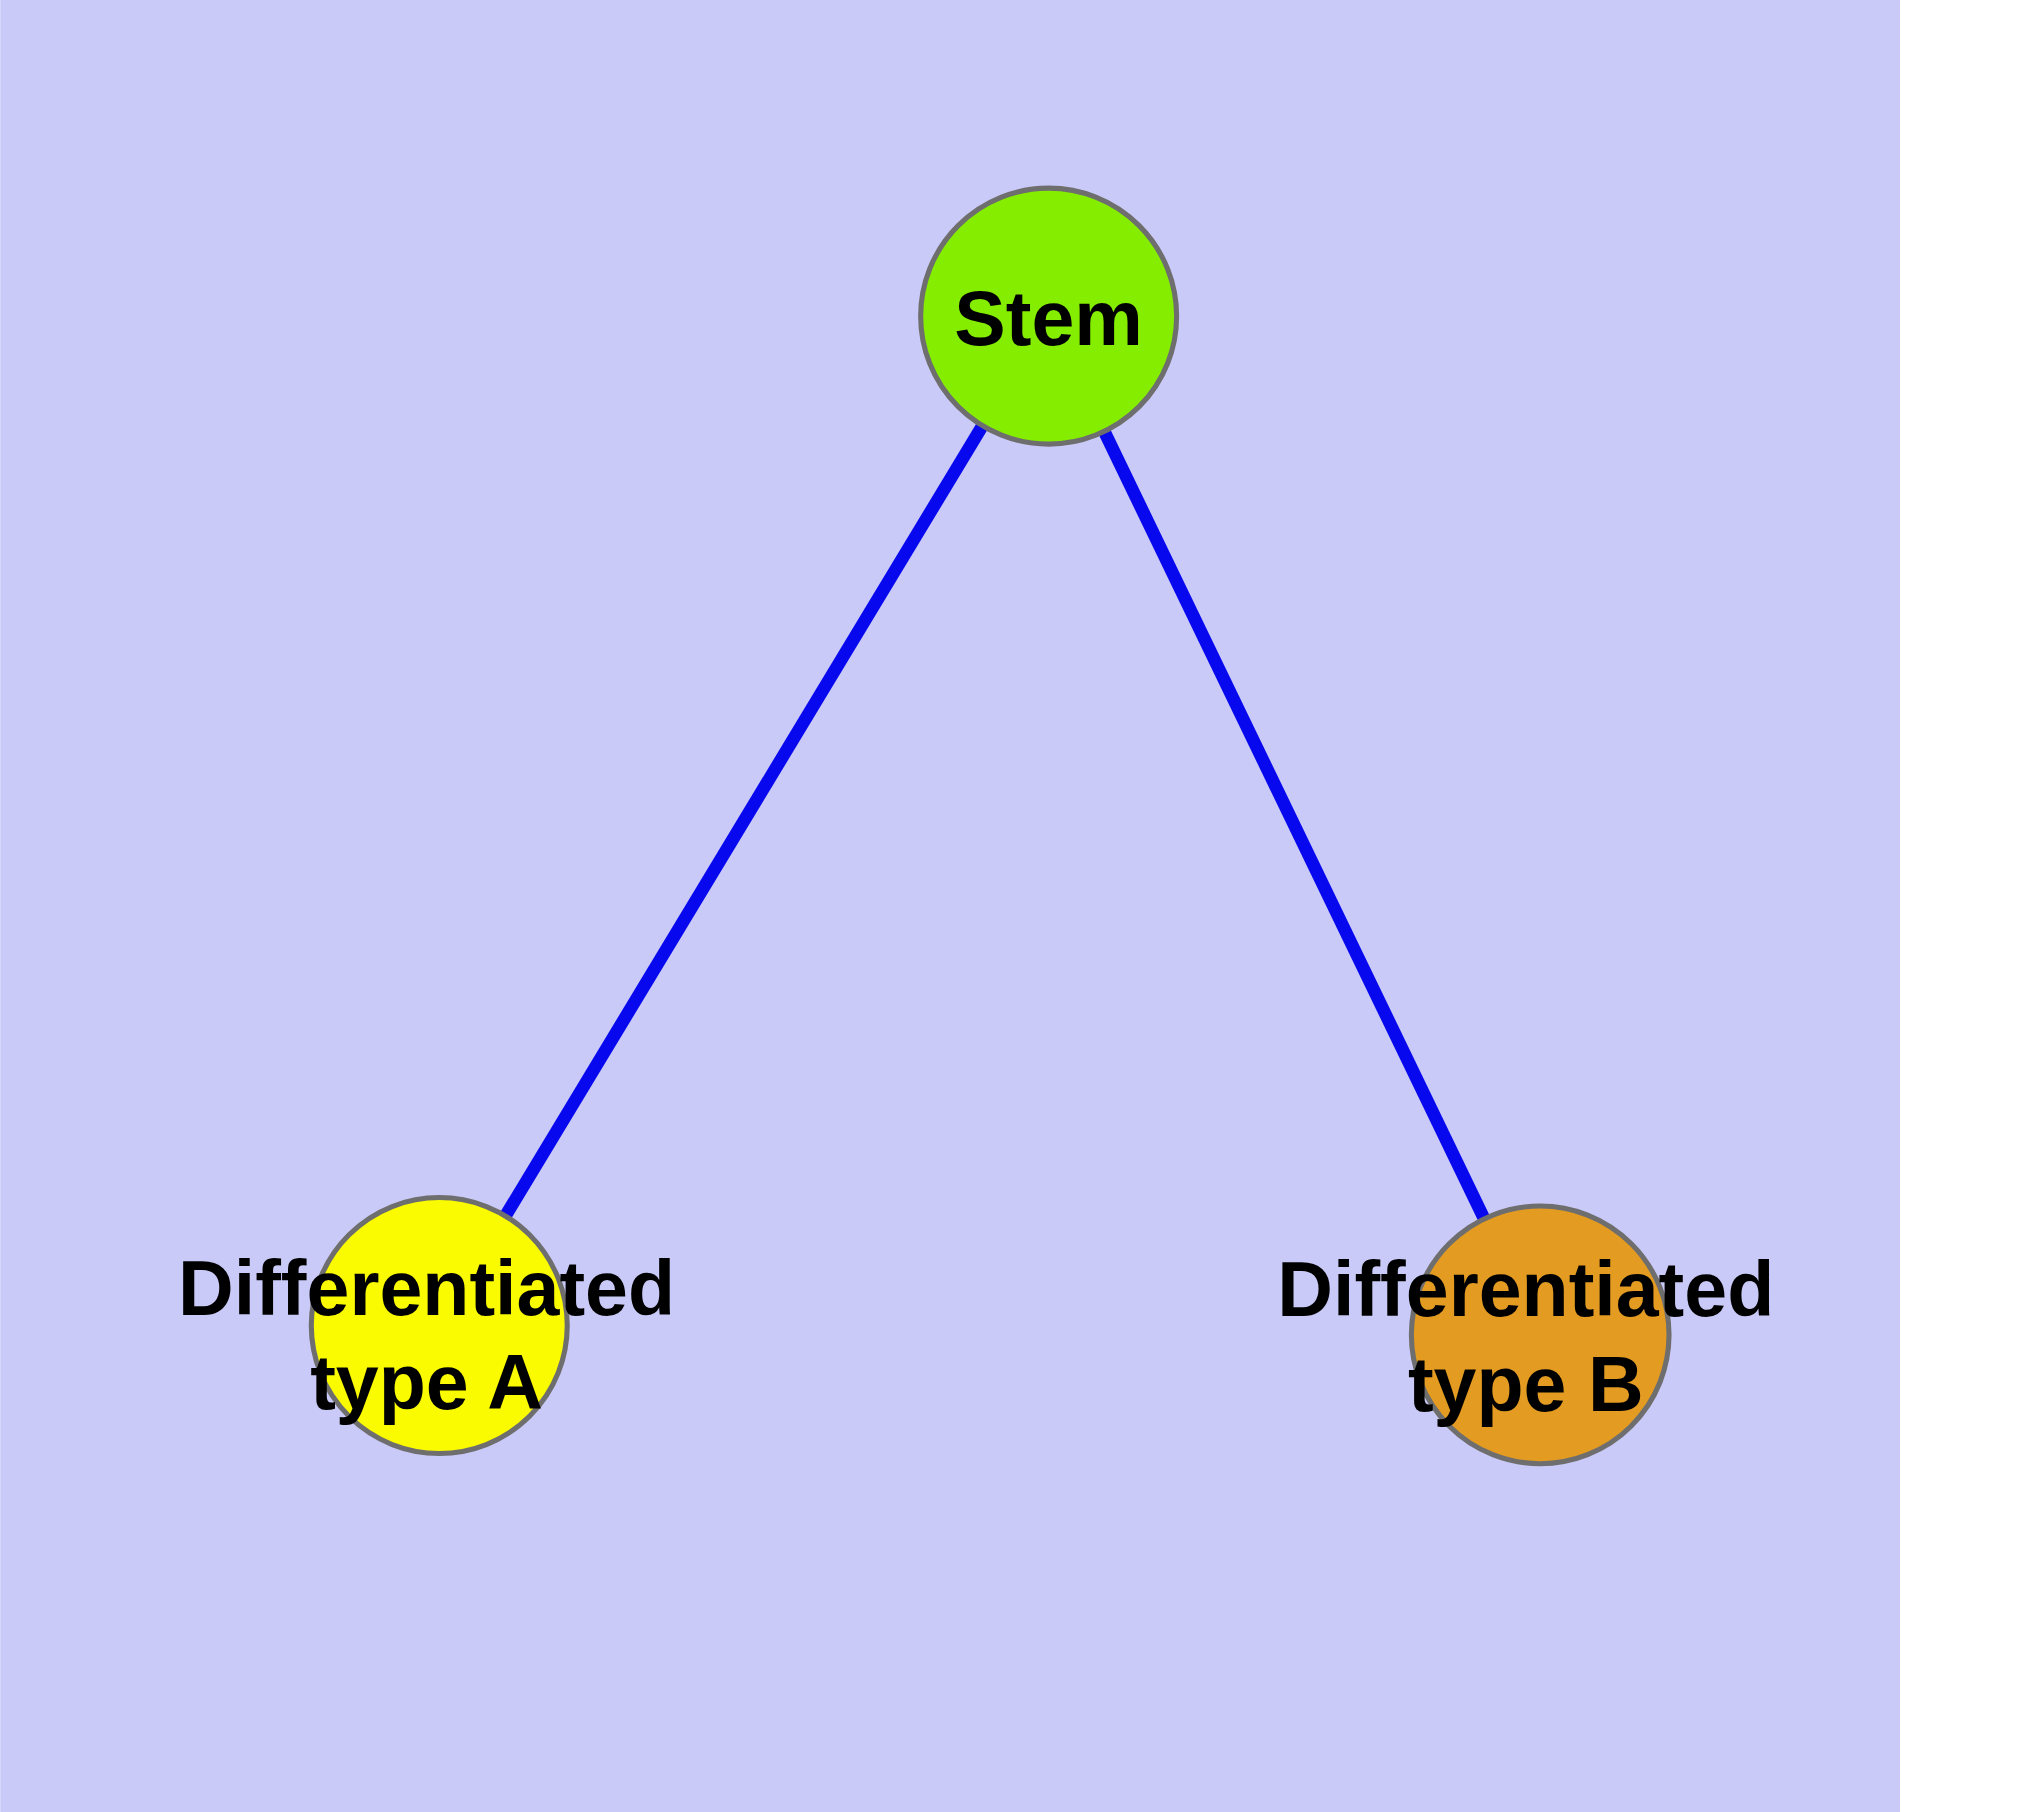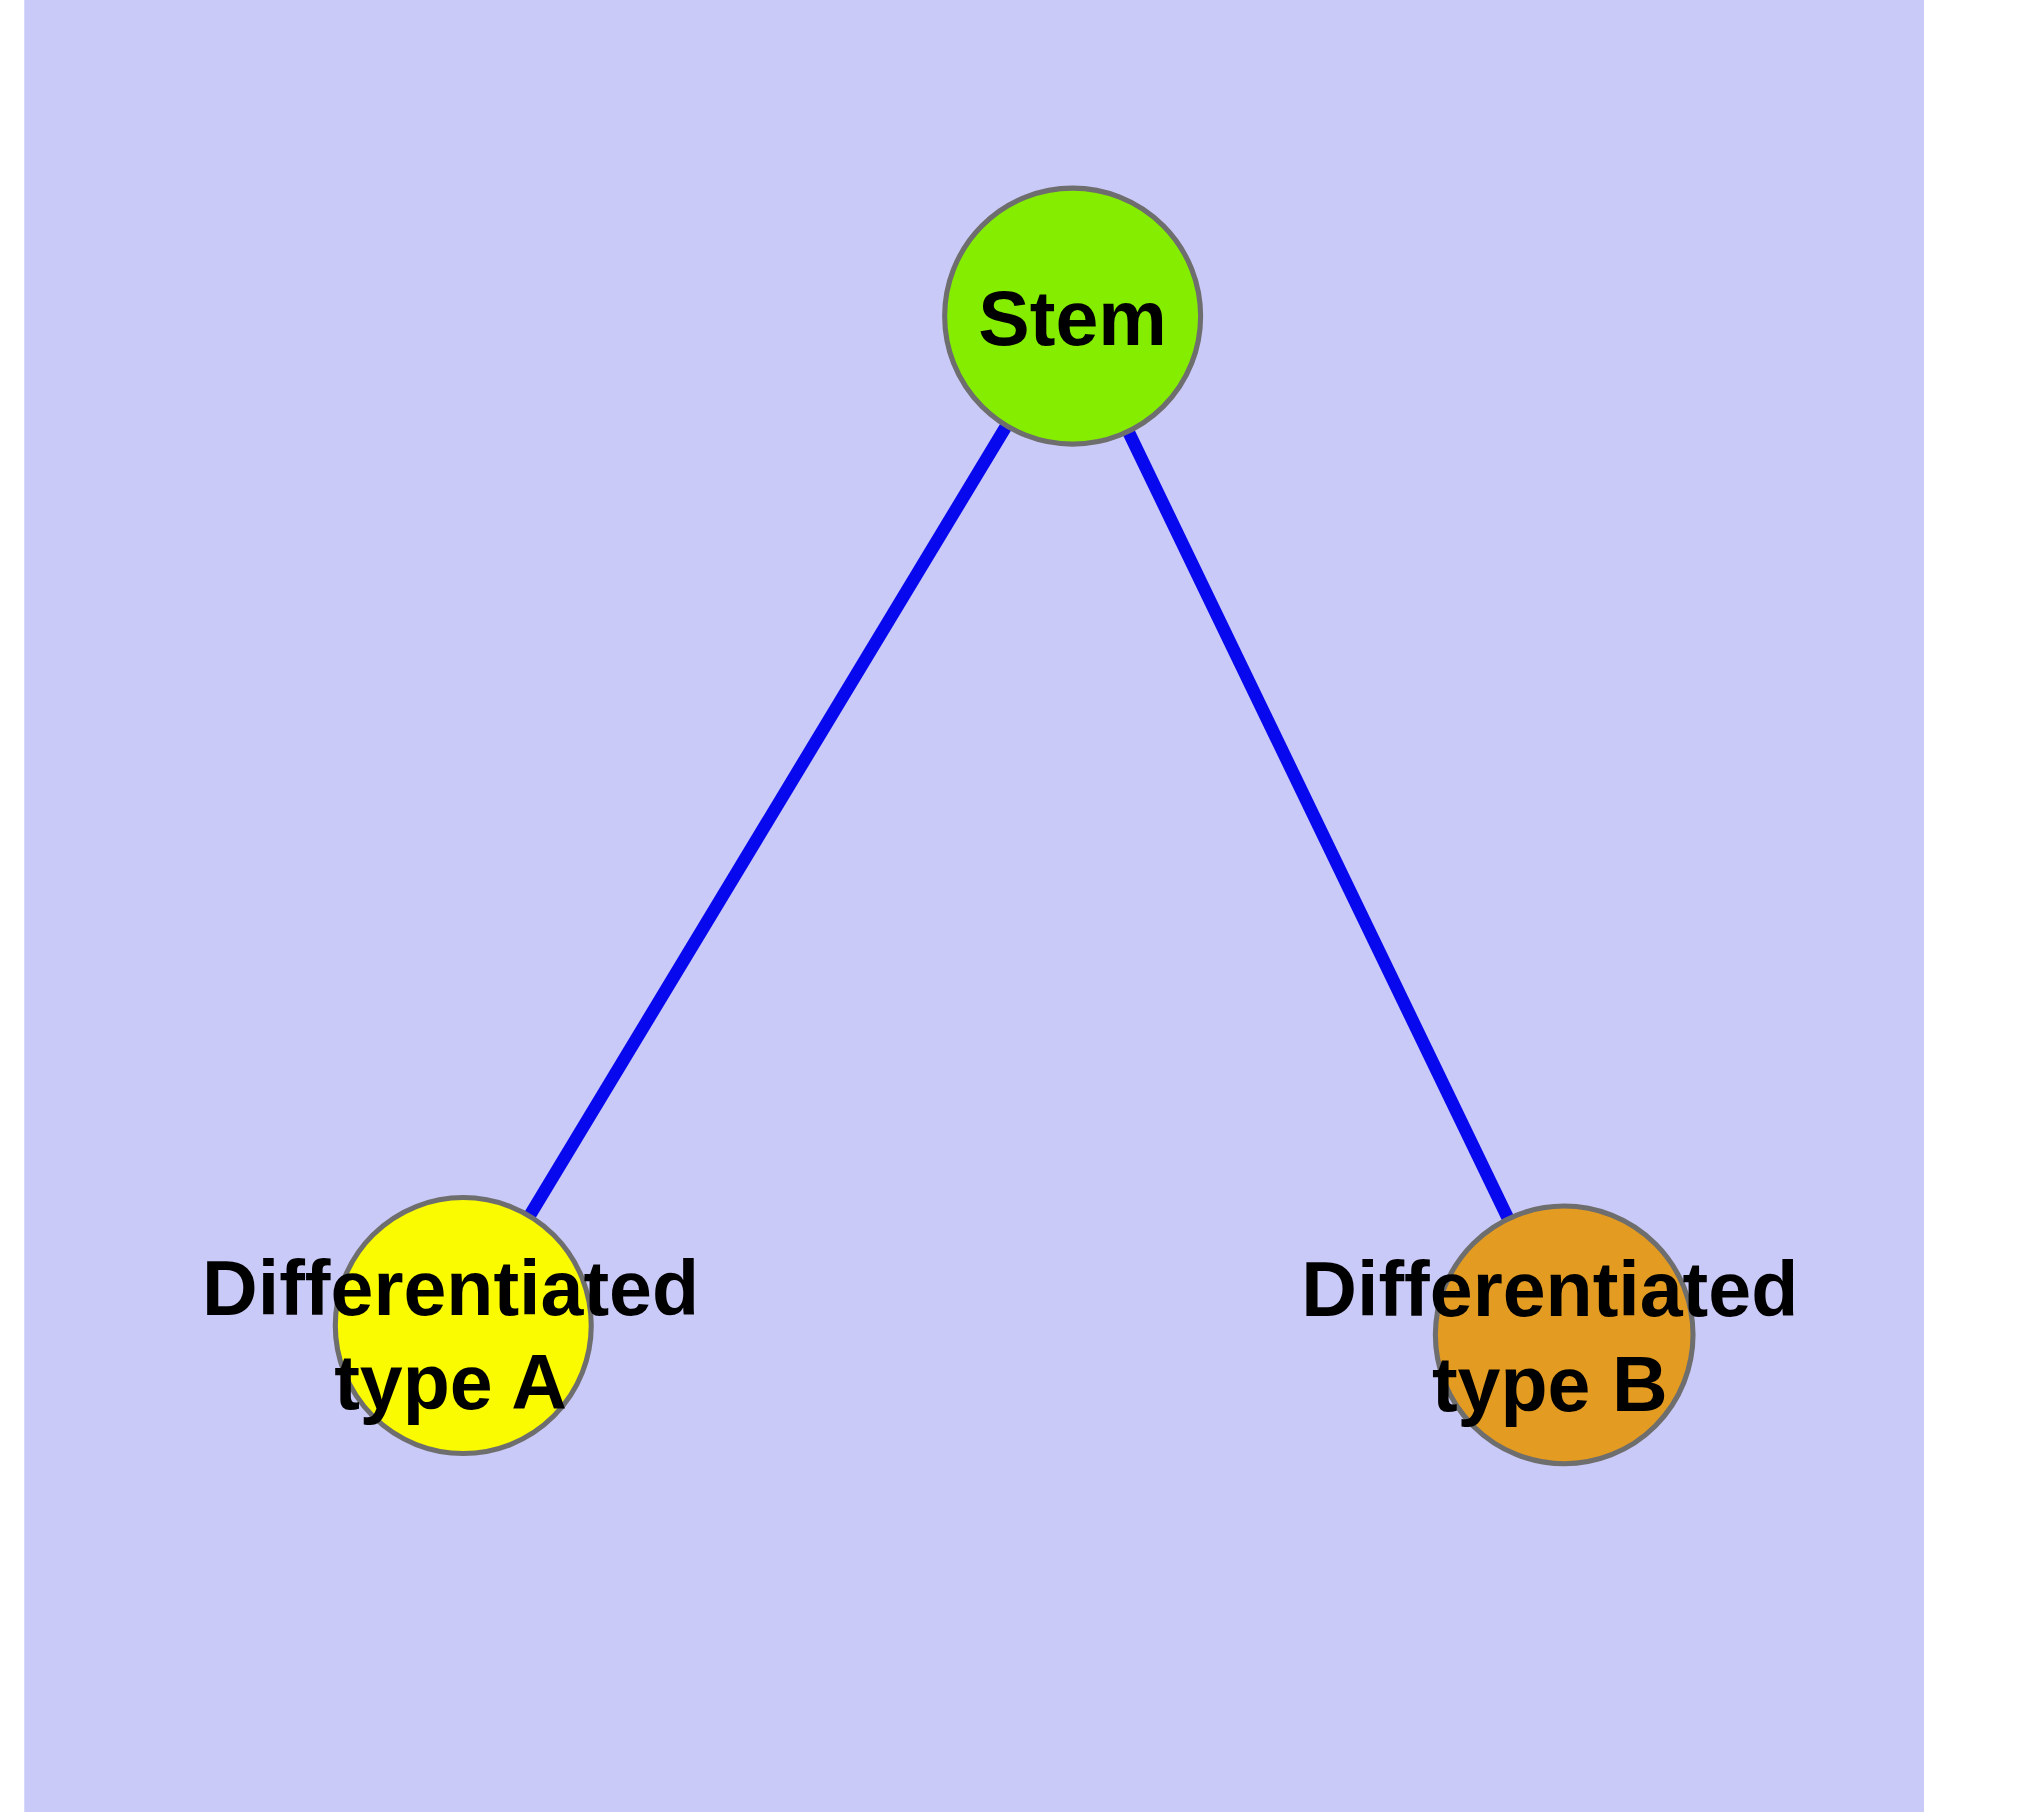--- a/index.html
+++ b/index.html
@@ -6,21 +6,20 @@
     margin: 0;
     padding: 0;
     background: #ffffff;
   }
   .stage {
     position: relative;
     width: 1900px;
     height: 1812px;
     overflow: hidden;
     font-family: "Liberation Sans", sans-serif;
-    padding-left: 24px;
   }
   svg {
     display: block;
     width: 2021px;
     height: 1812px;
   }
   .node-label {
     font-family: "Liberation Sans", sans-serif;
     font-weight: bold;
   }

